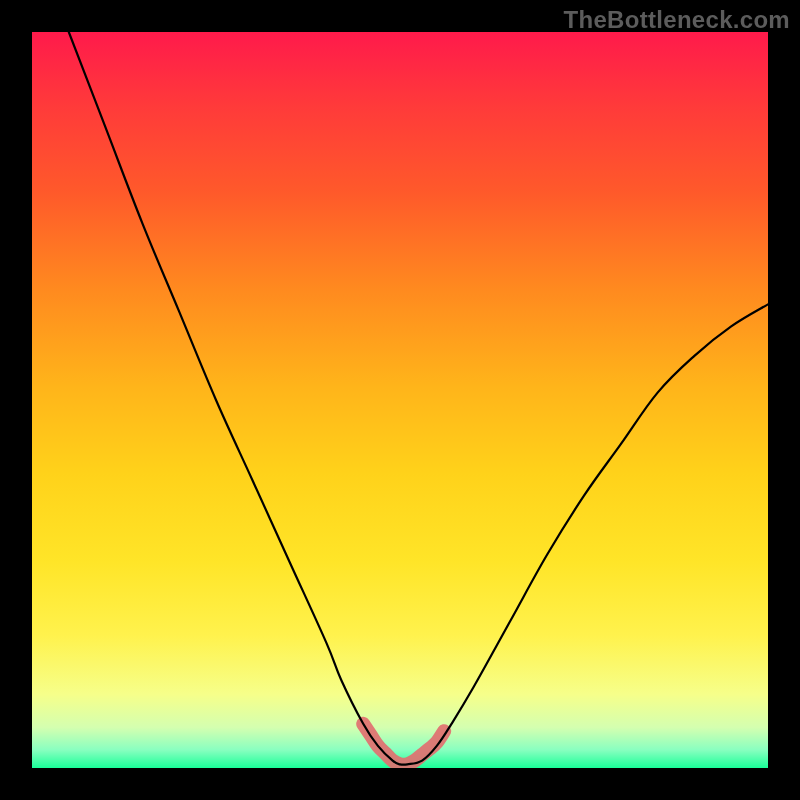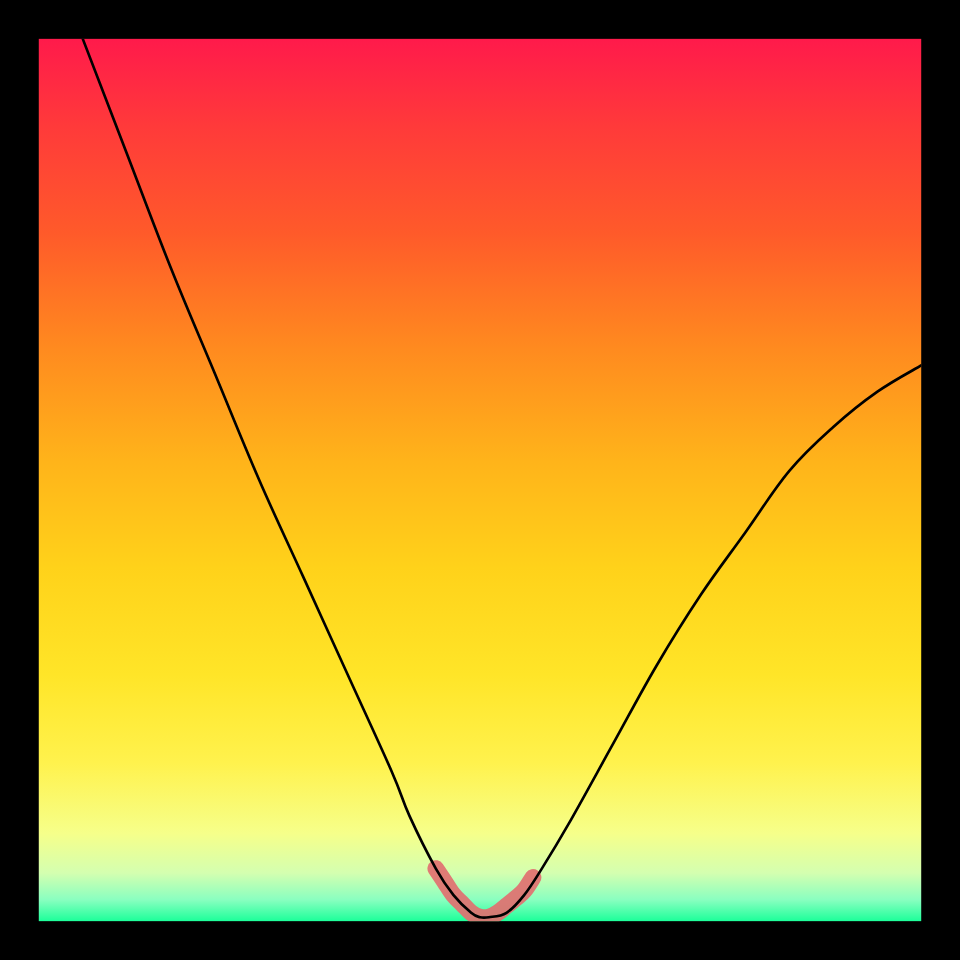--- a/index.html
+++ b/index.html
@@ -56,13 +56,14 @@
             <stop offset="94.5%" stop-color="#d4ffb0"></stop>
             <stop offset="97.5%" stop-color="#8affc0"></stop>
             <stop offset="100%" stop-color="#1aff99"></stop>
           </linearGradient>
       </defs>
       <rect id="bg-rect" x="0" y="0" width="736" height="736" fill="url(#bg-grad)"></rect>
       <path id="highlight-path" fill="none" stroke-linecap="round" stroke-linejoin="round" d="M 331.2 691.84 C 332.52479999999997 693.8272000000001, 335.9104 698.9056, 338.56 702.88 C 341.2096 706.8543999999999, 343.27039999999994 710.608, 345.91999999999996 713.92 C 348.5696 717.232, 350.63039999999995 718.6304, 353.28 721.28 C 355.9296 723.9295999999999, 357.99039999999997 726.6528, 360.64 728.64 C 363.2896 730.6272, 365.3504 731.6576, 368 732.32 C 370.6496 732.9824000000001, 372.7104 732.9824000000001, 375.36 732.32 C 378.00960000000003 731.6576, 380.0704 730.36224, 382.72 728.64 C 385.36960000000005 726.9177599999999, 387.4304 724.87168, 390.08000000000004 722.752 C 392.72960000000006 720.6323199999999, 394.79040000000003 719.11616, 397.44000000000005 716.864 C 400.0896000000001 714.61184, 402.1504 713.41952, 404.8 710.24 C 407.44960000000003 707.06048, 410.83520000000004 701.1872000000001, 412.16 699.2" stroke="#e17070" stroke-width="14" opacity="0.92"></path>
       <path id="curve-path" fill="none" stroke-linecap="round" stroke-linejoin="round" d="M 36.800000000000004 0 C 43.42400000000001 17.22239999999999, 60.35200000000001 61.23519999999995, 73.60000000000001 95.67999999999995 C 86.84800000000001 130.12479999999994, 97.15199999999999 158.24, 110.39999999999999 191.36 C 123.648 224.48000000000002, 133.95200000000003 247.8848, 147.20000000000002 279.68 C 160.448 311.47520000000003, 170.752 337.5296, 184 368 C 197.248 398.4704, 207.552 419.8144, 220.79999999999998 448.96 C 234.04799999999997 478.1056, 244.35199999999995 500.77439999999996, 257.59999999999997 529.92 C 270.84799999999996 559.0655999999999, 285.12640000000005 589.6831999999999, 294.40000000000003 610.88 C 303.6736 632.0768, 302.49600000000004 633.1072, 309.12 647.6800000000001 C 315.74399999999997 662.2528000000001, 324.576 679.9168000000001, 331.2 691.84 C 337.82399999999996 703.7632, 340.6208 707.2959999999999, 345.91999999999996 713.92 C 351.21919999999994 720.544, 356.6656 725.328, 360.64 728.64 C 364.6144 731.952, 365.3504 731.6576, 368 732.32 C 370.6496 732.9824000000001, 371.3856 732.9824000000001, 375.36 732.32 C 379.3344 731.6576, 384.78080000000006 731.952, 390.08000000000004 728.64 C 395.3792 725.328, 399.5008 720.544, 404.8 713.92 C 410.0992 707.2959999999999, 412.896 702.4384, 419.52 691.84 C 426.14399999999995 681.2416000000001, 431.00159999999994 673.5871999999999, 441.59999999999997 655.04 C 452.1984 636.4928, 465.15200000000004 612.6464, 478.40000000000003 588.8 C 491.648 564.9535999999999, 501.95199999999994 545.0816, 515.1999999999999 522.56 C 528.448 500.03839999999997, 538.752 483.552, 552 463.68 C 565.248 443.808, 575.552 430.70720000000006, 588.8000000000001 412.16 C 602.0480000000001 393.6128, 612.3520000000001 376.5376, 625.6 360.64 C 638.848 344.7424, 649.152 335.7632, 662.4 323.84 C 675.6479999999999 311.91679999999997, 685.9519999999999 303.6736, 699.1999999999999 294.40000000000003 C 712.448 285.12640000000005, 729.376 276.2944, 736 272.32" stroke="#000000" stroke-width="2.2"></path>
     </svg>
   </div>
+  <div class="watermark">TheBottleneck.com</div>
 </div>
 
 </body></html>

